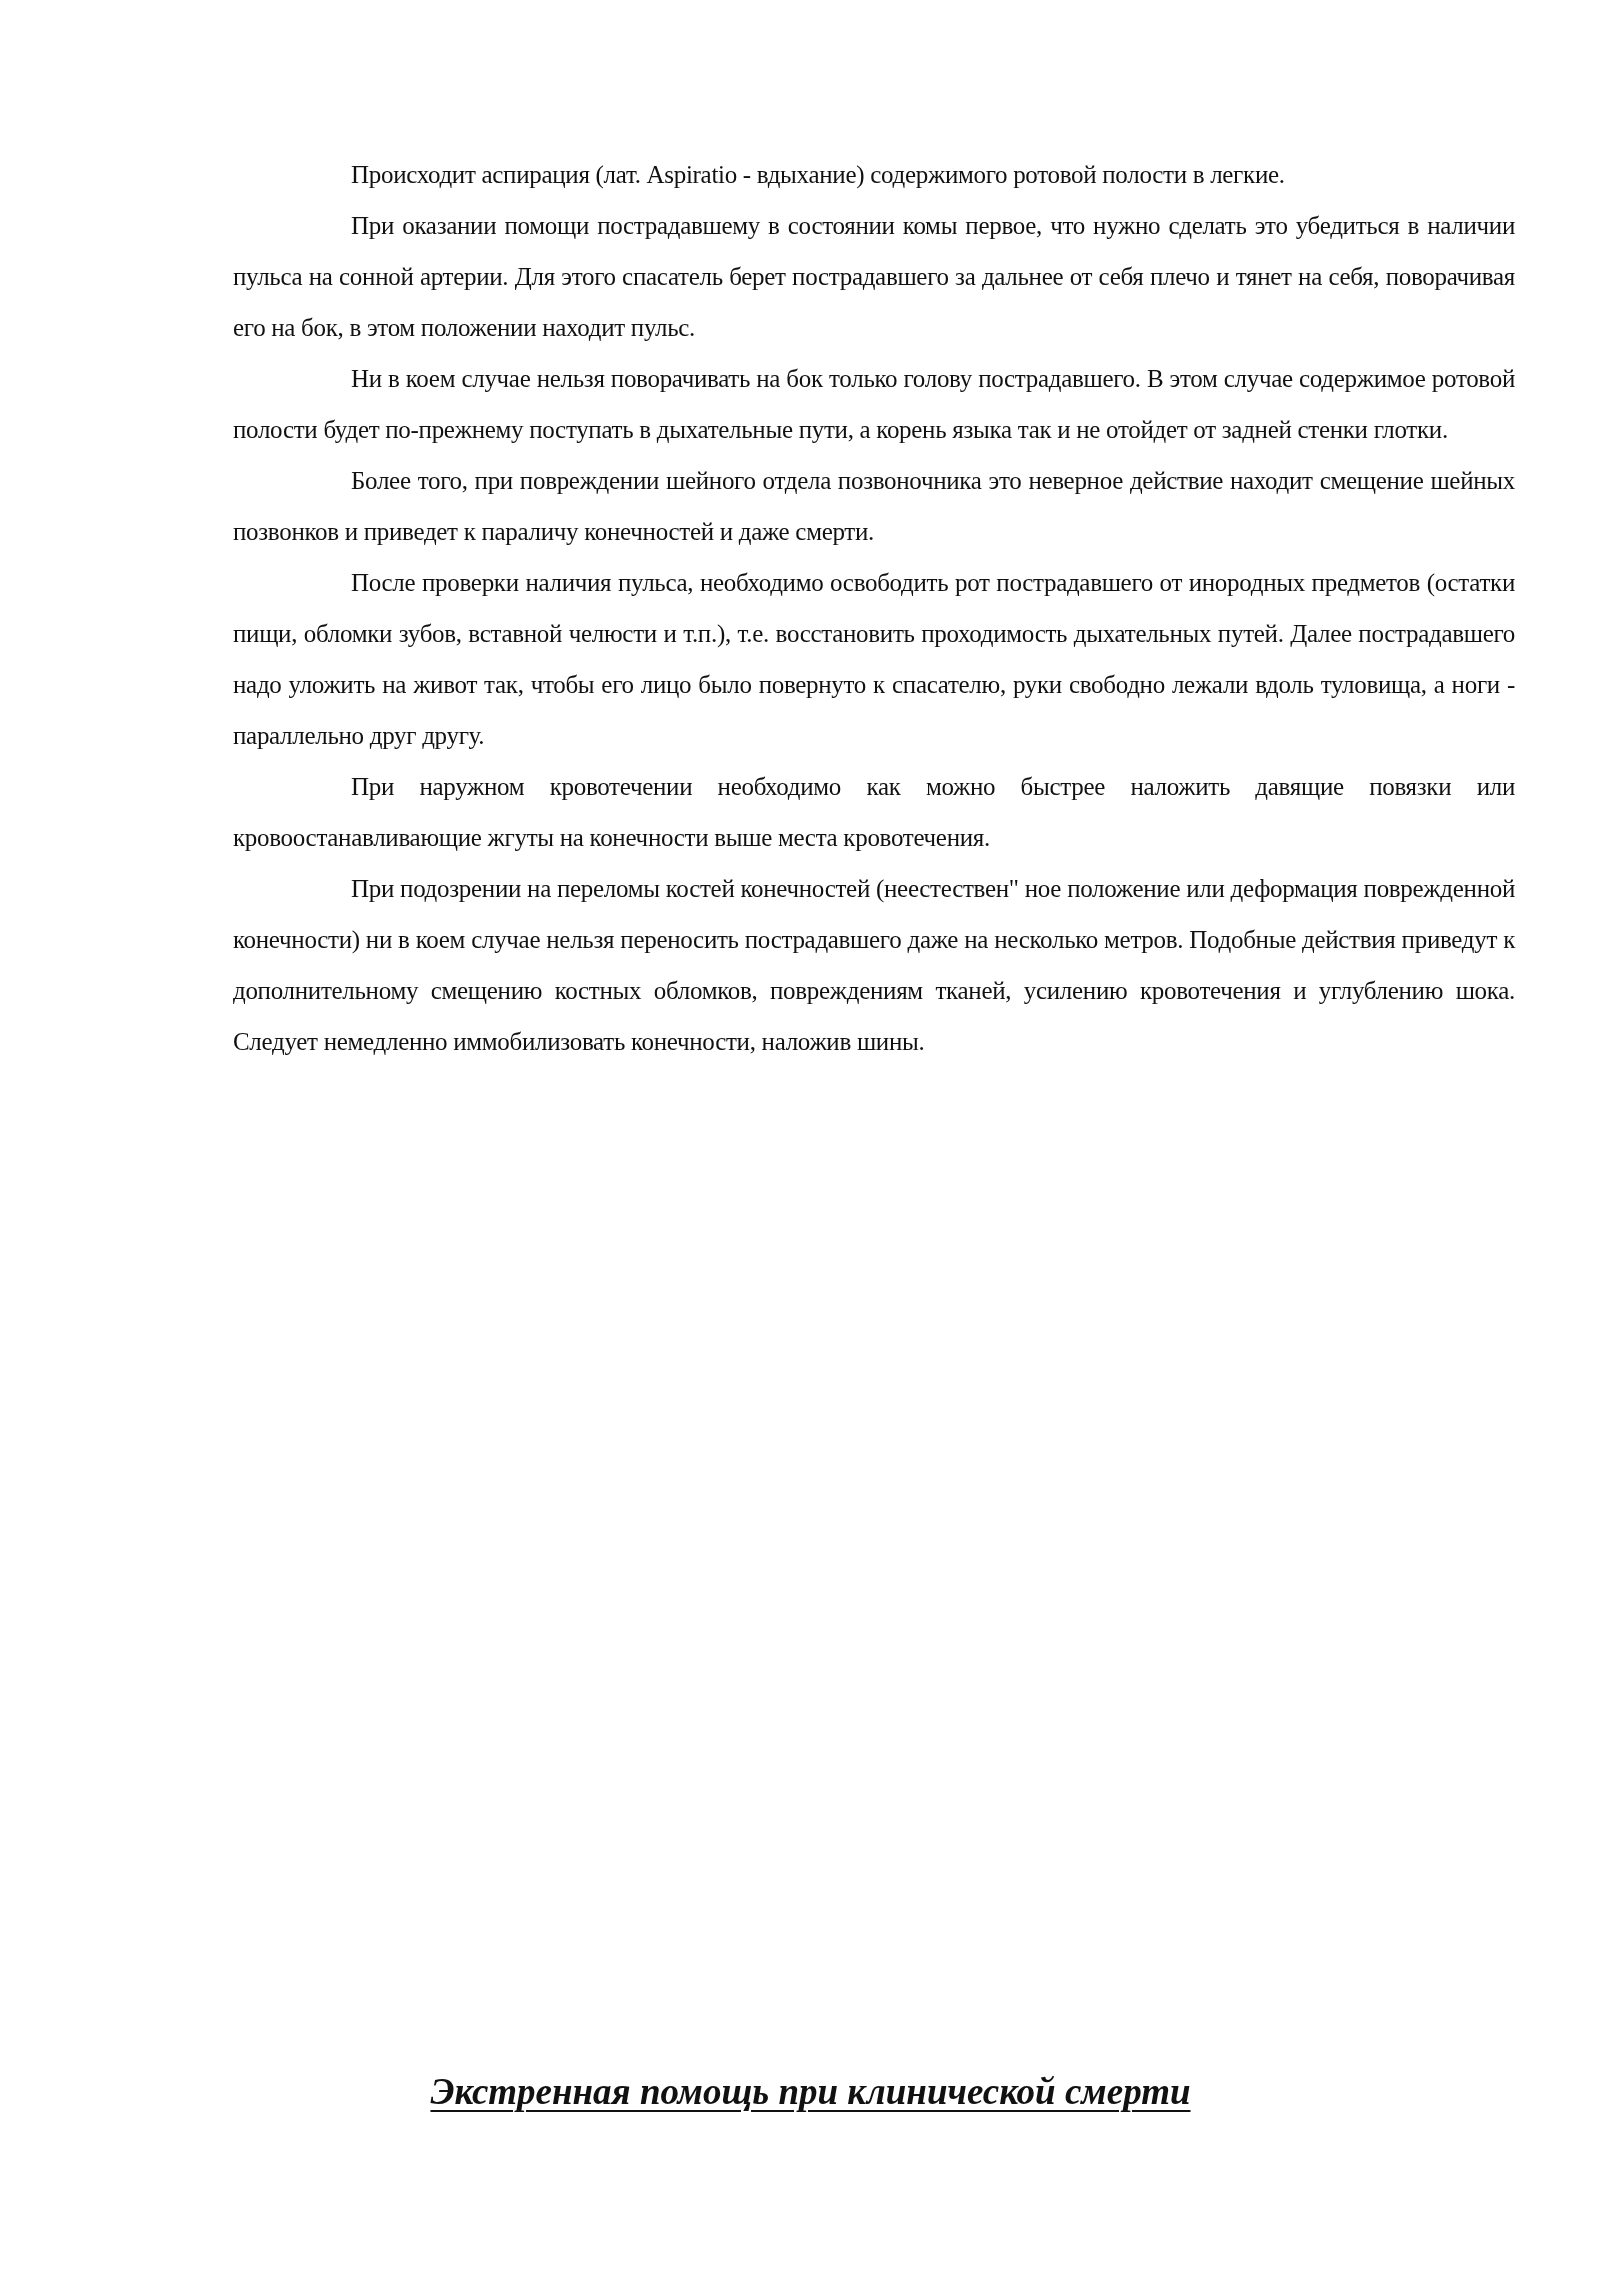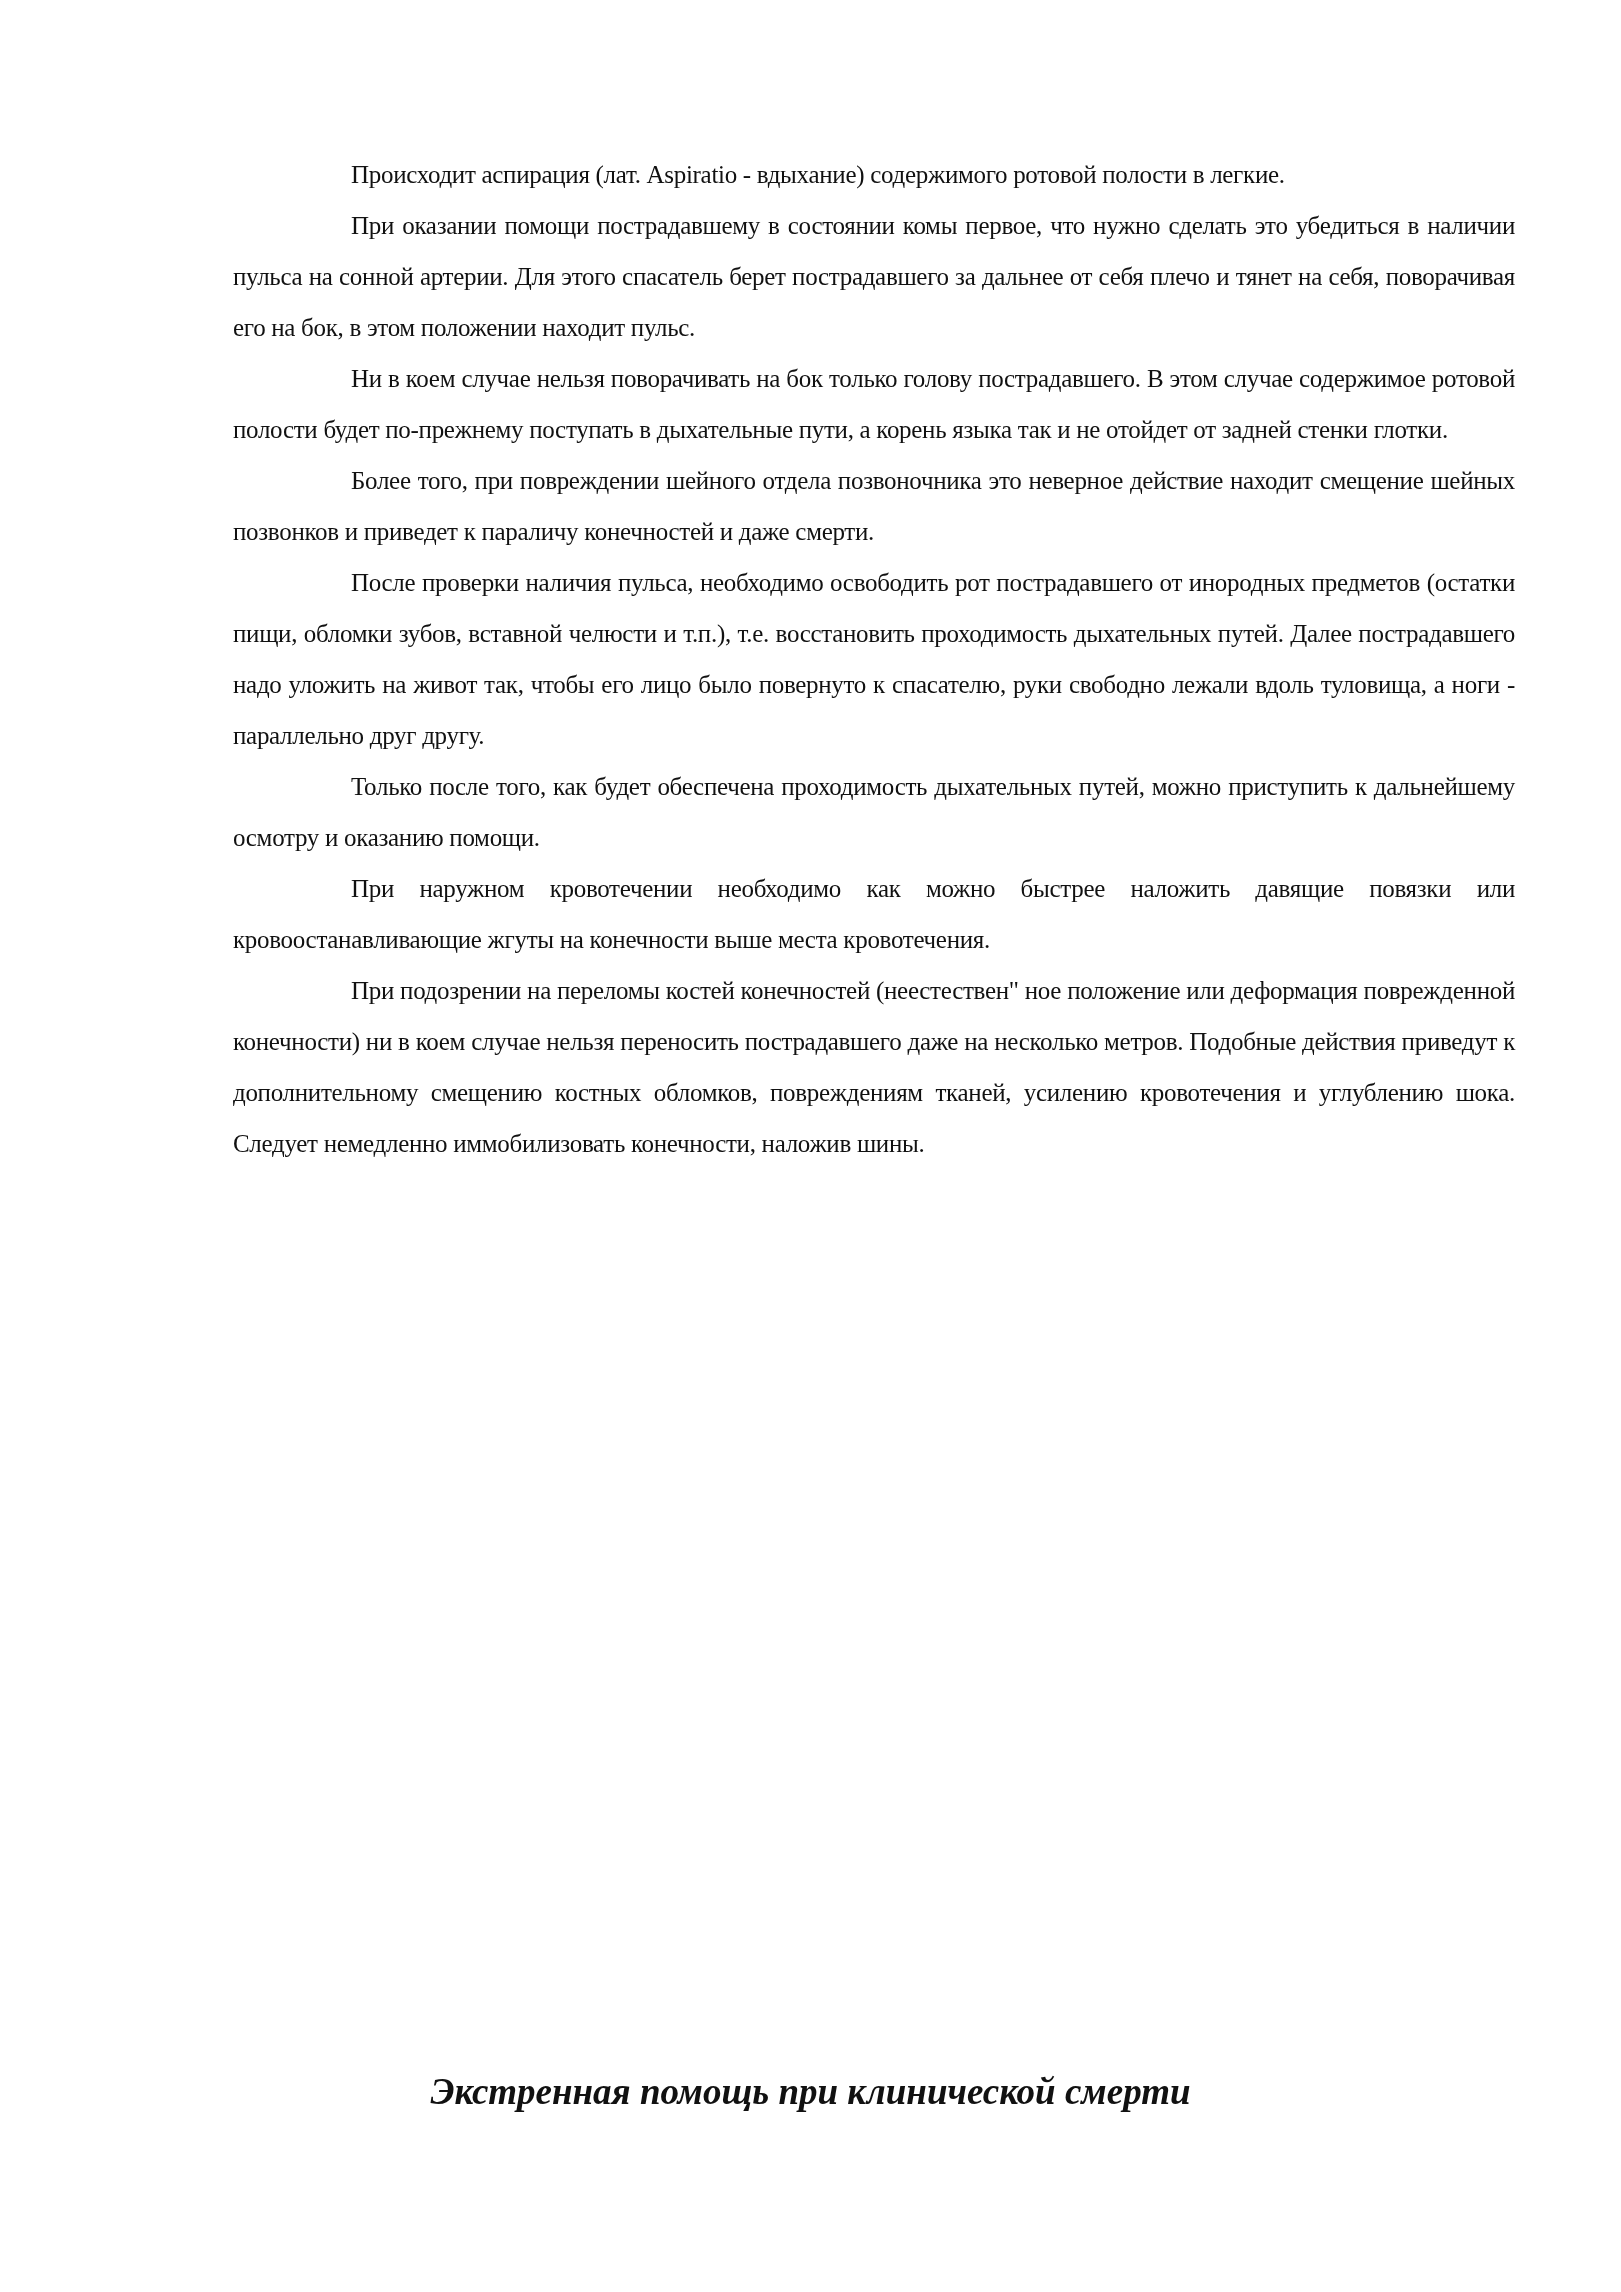--- a/index.html
+++ b/index.html
@@ -37,33 +37,33 @@
     width: 1621px;
     top: 2068px;
     text-align: center;
     font-family: "Liberation Serif", serif;
     font-style: italic;
     font-size: 37px;
     line-height: 47px;
     margin: 0;
   }
   .heading span {
+    text-decoration: underline;
     text-decoration-thickness: 2px;
     text-underline-offset: 5.9px;
     text-align: center;
   }
 </style>
 </head>
 <body>
 
 <div class="page">
   <p class="para">Происходит аспирация (лат. Aspiratio - вдыхание) содержимого ротовой полости в легкие.</p>
   <p class="para">При оказании помощи пострадавшему в состоянии комы первое, что нужно сделать это убедиться в наличии пульса на сонной артерии. Для этого спасатель берет пострадавшего за дальнее от себя плечо и тянет на себя, поворачивая его на бок, в этом положении находит пульс.</p>
   <p class="para">Ни в коем случае нельзя поворачивать на бок только голову пострадавшего. В этом случае содержимое ротовой полости будет по-прежнему поступать в дыхательные пути, а корень языка так и не отойдет от задней стенки глотки.</p>
   <p class="para">Более того, при повреждении шейного отдела позвоночника это неверное действие находит смещение шейных позвонков и приведет к параличу конечностей и даже смерти.</p>
   <p class="para">После проверки наличия пульса, необходимо освободить рот пострадавшего от инородных предметов (остатки пищи, обломки зубов, вставной челюсти и т.п.), т.е. восстановить проходимость дыхательных путей. Далее пострадавшего надо уложить на живот так, чтобы его лицо было повернуто к спасателю, руки свободно лежали вдоль туловища, а ноги - параллельно друг другу.</p>
-  <p class="para">Только после того, как будет обеспечена проходимость дыхательных путей, можно приступить к дальнейшему осмотру и оказанию помощи.</p>
   <p class="para">При наружном кровотечении необходимо как можно быстрее наложить давящие повязки или кровоостанавливающие жгуты на конечности выше места кровотечения.</p>
   <p class="para">При подозрении на переломы костей конечностей (неестествен" ное положение или деформация поврежденной конечности) ни в коем случае нельзя переносить пострадавшего даже на несколько метров. Подобные действия приведут к дополнительному смещению костных обломков, повреждениям тканей, усилению кровотечения и углублению шока. Следует немедленно иммобилизовать конечности, наложив шины.</p>
 </div>
 
 <h2 class="heading"><span>Экстренная помощь при клинической смерти</span></h2>
 
 
 </body></html>

